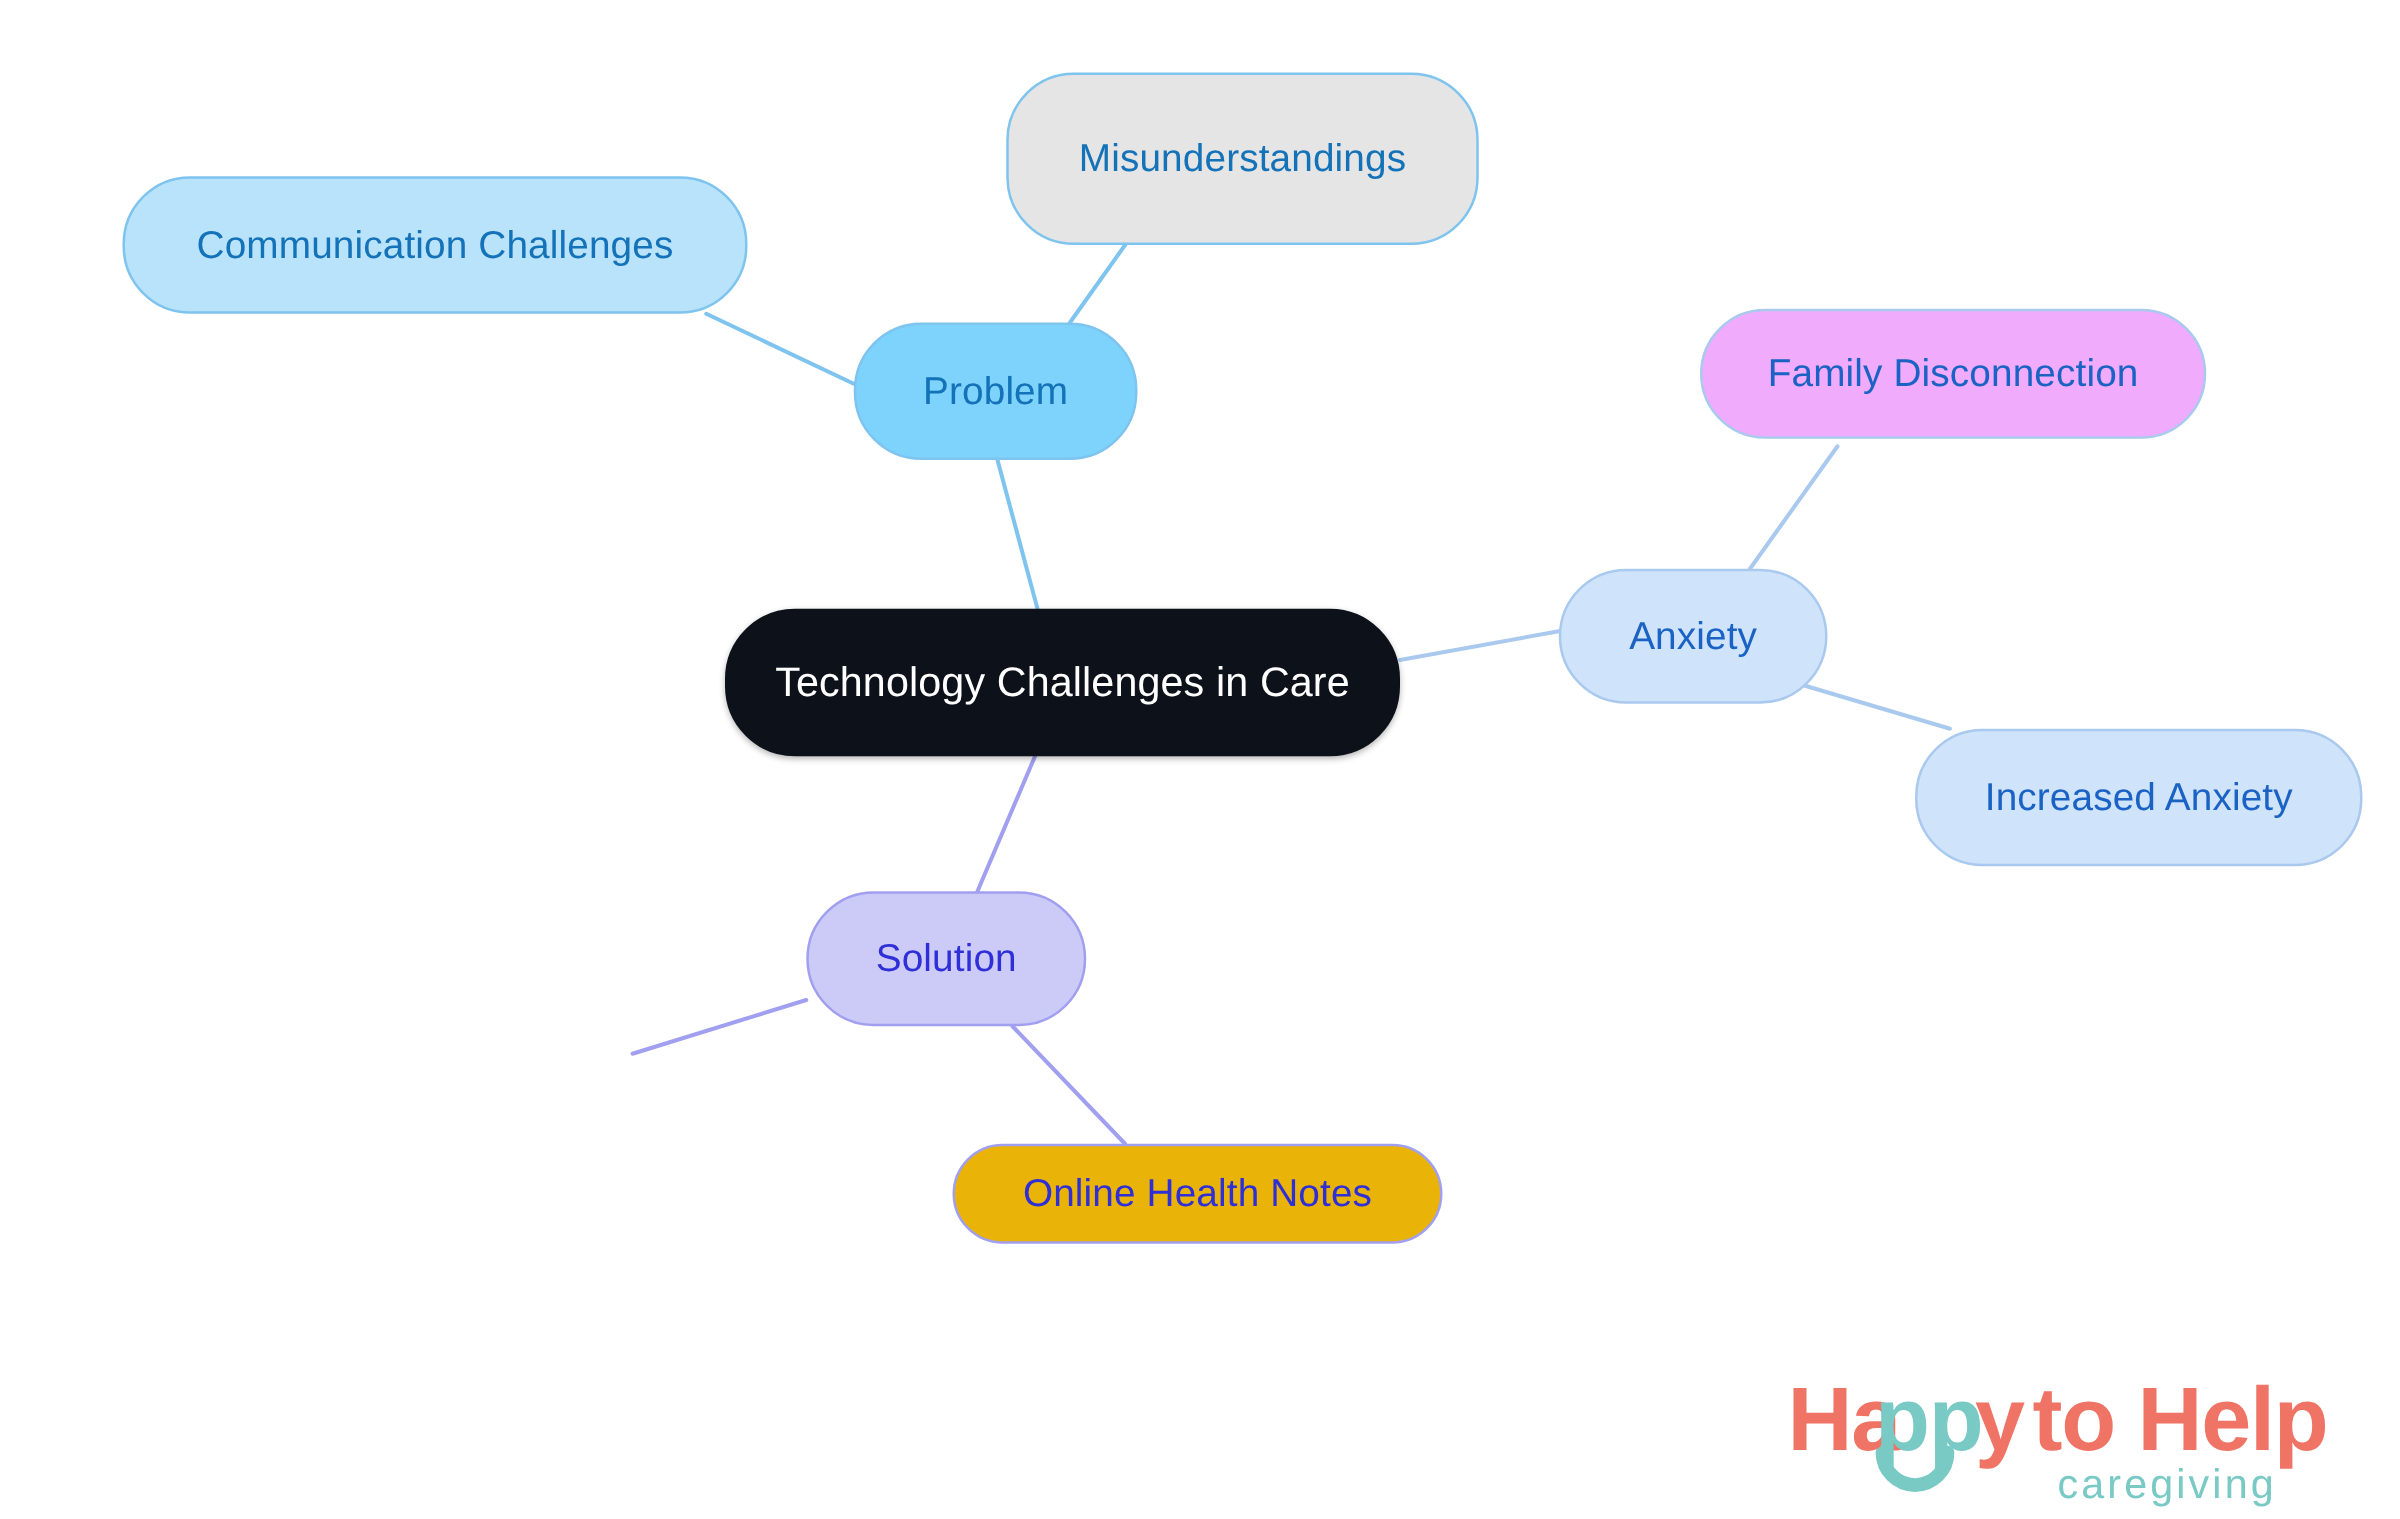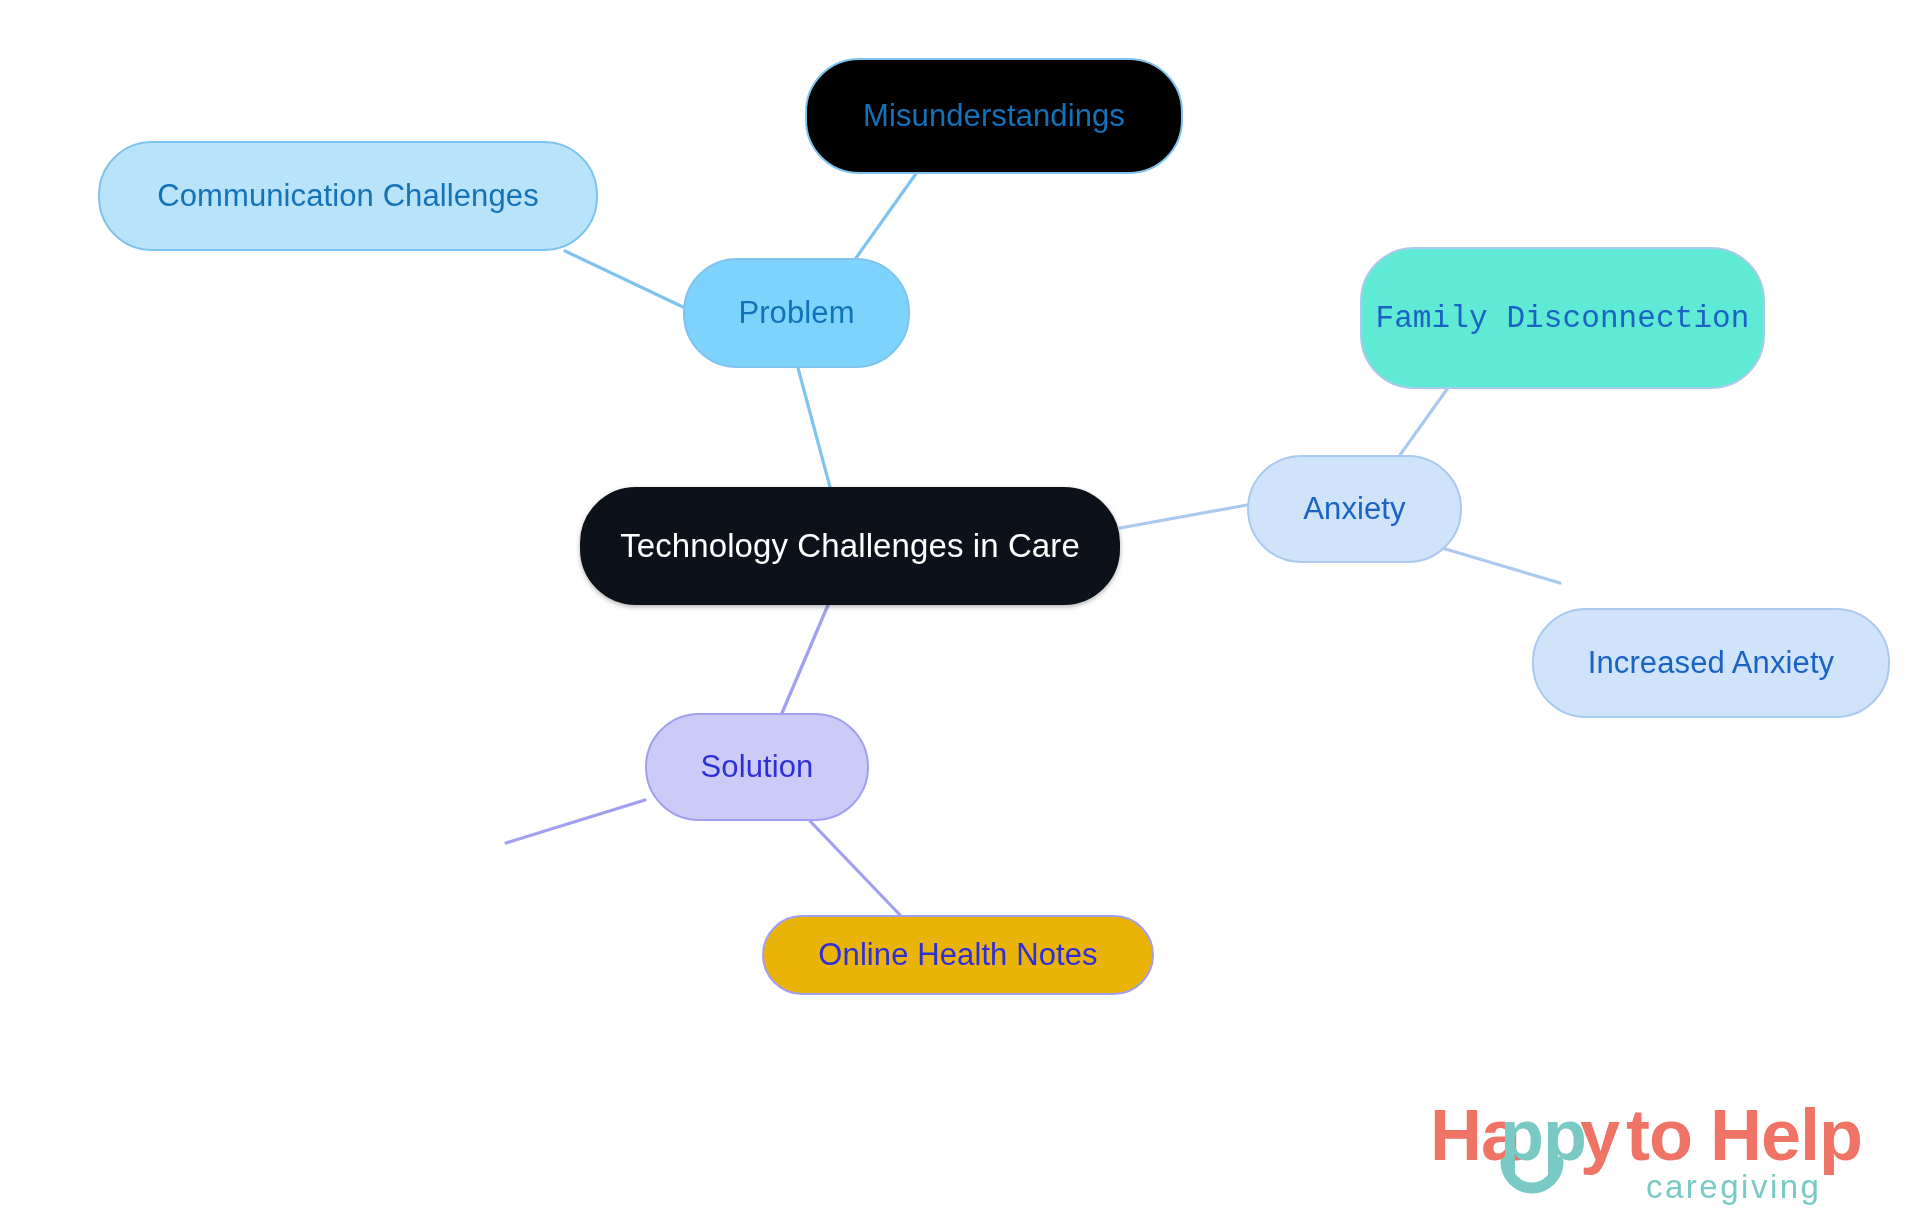--- a/index.html
+++ b/index.html
@@ -97,25 +97,25 @@
       <line x1="1432" y1="545" x2="1560" y2="583" stroke="#aac9ee" stroke-width="3.2" stroke-linecap="round"></line>
       <line x1="828" y1="605" x2="782" y2="713" stroke="#a19ff0" stroke-width="3.2" stroke-linecap="round"></line>
       <line x1="645" y1="800" x2="506" y2="843" stroke="#a19ff0" stroke-width="3.2" stroke-linecap="round"></line>
       <line x1="810" y1="821" x2="900" y2="915" stroke="#a19ff0" stroke-width="3.2" stroke-linecap="round"></line>
     </svg>
 
   <div class="node node-root" id="n-root" style="left: 580px; top: 487px; width: 540px; height: 118px; background: rgb(13, 18, 26); color: rgb(255, 255, 255);">Technology Challenges in Care</div>
 
   <div class="node node-blue" id="n-problem" style="left: 683px; top: 258px; width: 227px; height: 110px; background: #7dd3fc; border-color: rgb(126, 196, 238); color: rgb(19, 114, 184);">Problem</div>
   <div class="node node-blue" id="n-communication-challenges" style="left: 98px; top: 141px; width: 500px; height: 110px; background: rgb(185, 227, 251); border-color: rgb(126, 196, 238); color: rgb(19, 114, 184);">Communication Challenges</div>
-  <div class="node node-blue" id="n-misunderstandings" style="left: 805px; top: 58px; width: 378px; height: 116px; background: #000000; border-color: rgb(126, 196, 238); color: rgb(19, 114, 184);">Misunderstandings</div>
+  <div class="node node-blue" id="n-misunderstandings" style="left: 805px; top: 58px; width: 378px; height: 138px; background: #e5e5e5; border-color: rgb(126, 196, 238); color: rgb(19, 114, 184);">Misunderstandings</div>
 
   <div class="node node-softblue" id="n-agitate" style="left: 1247px; top: 455px; width: 215px; height: 108px; background: rgb(207, 227, 250); border-color: rgb(170, 201, 238); color: rgb(26, 99, 196);">Anxiety</div>
-  <div class="node node-softblue" id="n-family-disconnection" style="left: 1360px; top: 247px; width: 405px; height: 142px; background: #5eead4; border-color: rgb(170, 201, 238); color: rgb(26, 99, 196); font-family: Liberation Mono, monospace;">Family Disconnection</div>
-  <div class="node node-softblue" id="n-increased-anxiety" style="left: 1532px; top: 583px; width: 358px; height: 110px; background: rgb(207, 227, 250); border-color: rgb(170, 201, 238); color: rgb(26, 99, 196); margin-top: 25px;">Increased Anxiety</div>
+  <div class="node node-softblue" id="n-family-disconnection" style="left: 1360px; top: 247px; width: 405px; height: 104px; background: #f0abfc; border-color: rgb(170, 201, 238); color: rgb(26, 99, 196);">Family Disconnection</div>
+  <div class="node node-softblue" id="n-increased-anxiety" style="left: 1532px; top: 583px; width: 358px; height: 110px; background: rgb(207, 227, 250); border-color: rgb(170, 201, 238); color: rgb(26, 99, 196);">Increased Anxiety</div>
 
   <div class="node node-purple" id="n-solution" style="left: 645px; top: 713px; width: 224px; height: 108px; background: rgb(204, 203, 248); border-color: rgb(161, 159, 240); color: rgb(47, 47, 216);">Solution</div>
   <div class="node node-purple" id="n-online-health-notes" style="left: 762px; top: 915px; width: 392px; height: 80px; background: #eab308; border-color: rgb(161, 159, 240); color: rgb(47, 47, 216);">Online Health Notes</div>
 
   <div id="logo">
     <svg viewBox="0 0 460 118" xmlns="http://www.w3.org/2000/svg">
 
       <path id="logo-smile" d="M 78 74 A 26 26 0 0 0 130 74" fill="none" stroke-width="11" stroke-linecap="round" stroke="#79c9c5"></path>
       <text id="logo-happy-ha" x="2" y="72" font-family="'Liberation Sans', sans-serif" font-size="72" font-weight="bold" letter-spacing="-1" fill="#ef7465">Ha</text>
       <text id="logo-happy-pp" x="72" y="72" font-family="'Liberation Sans', sans-serif" font-size="72" font-weight="bold" letter-spacing="-1" fill="#79c9c5">pp</text>

